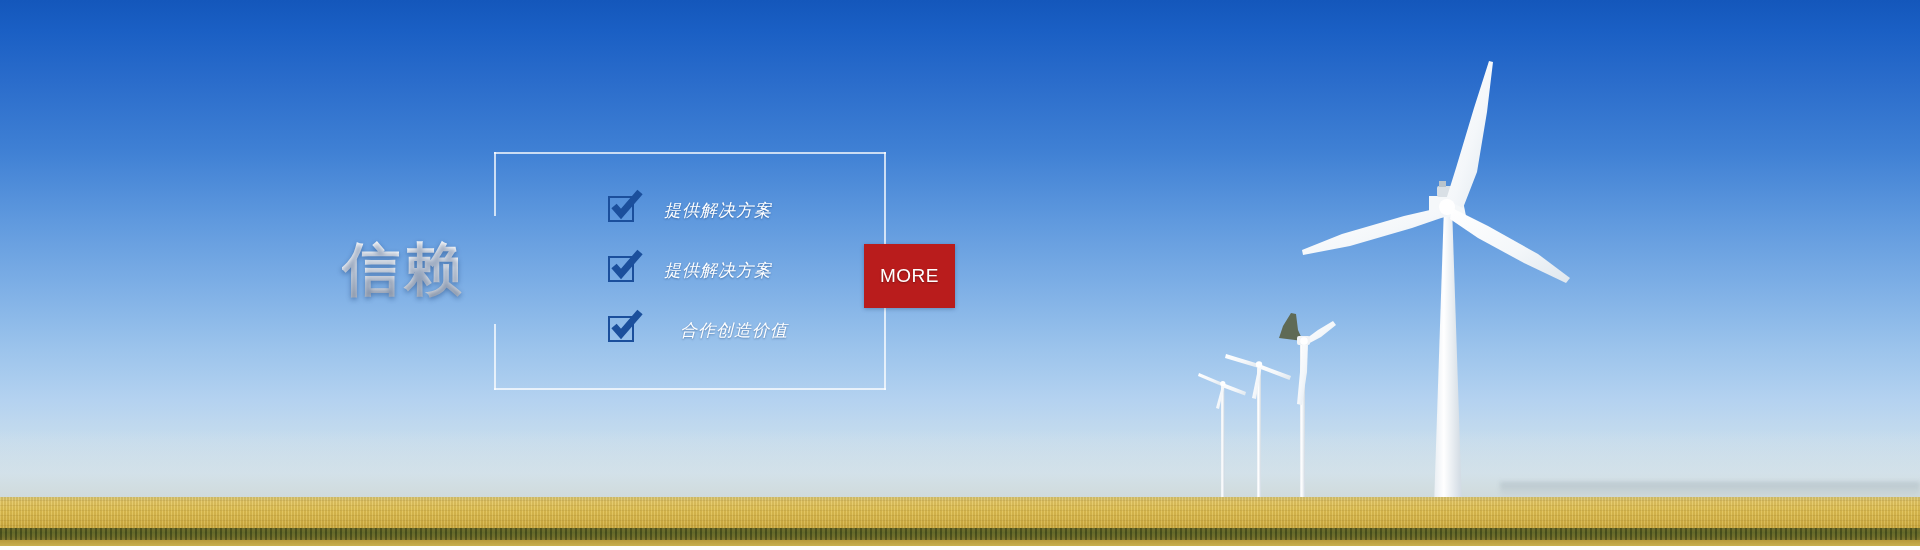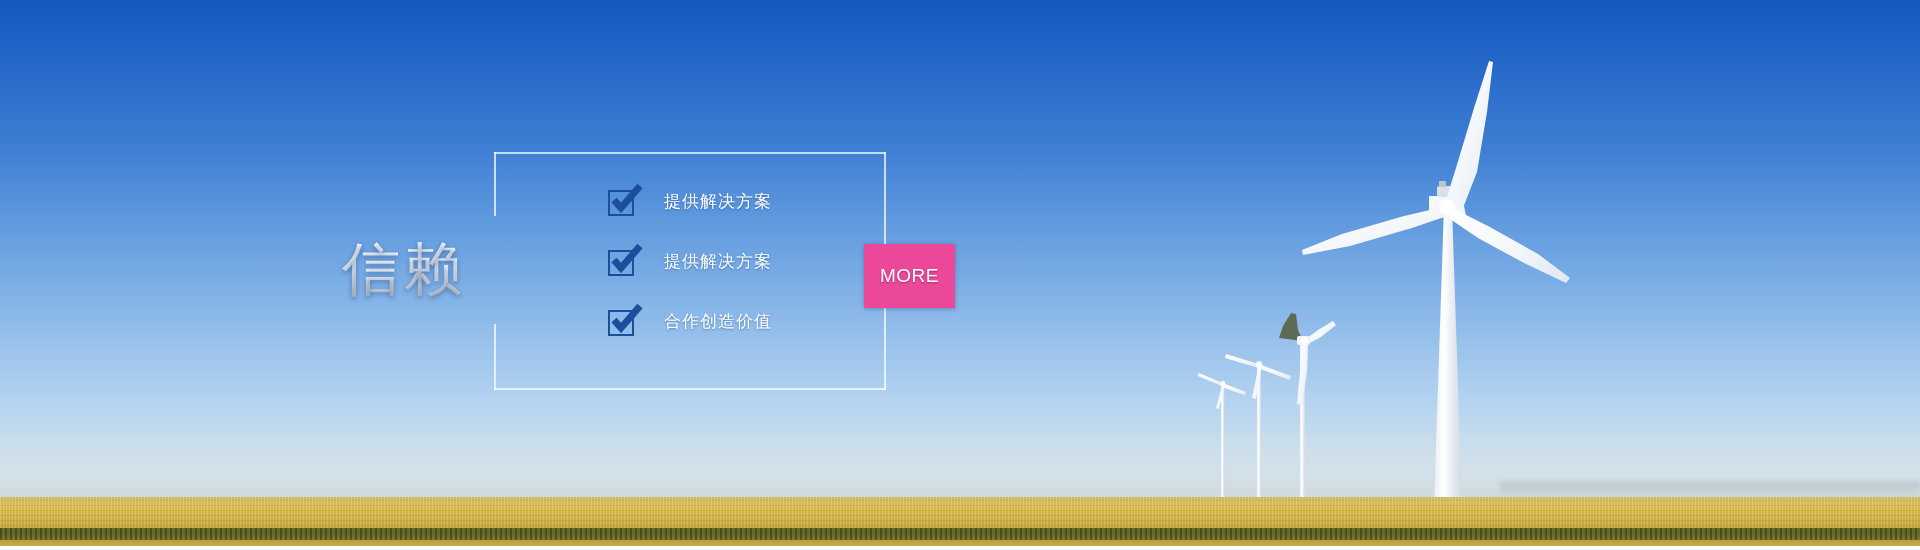--- a/index.html
+++ b/index.html
@@ -81,53 +81,53 @@
   }
   .frame .ln{position:absolute;background:rgba(255,255,255,.72);}
   .frame .top   {left:0;top:0;width:392px;height:2px;}
   .frame .right {right:0;top:0;width:2px;height:238px;}
   .frame .bottom{left:0;bottom:0;width:392px;height:2px;}
   .frame .left-a{left:0;top:0;width:2px;height:64px;}
   .frame .left-b{left:0;bottom:0;width:2px;height:66px;}
 
   .headline{
     position:absolute;left:342px;top:240px;
-    font-size:58px;font-weight:400;letter-spacing:4px;line-height:1;
+    font-size:58px;font-weight:700;letter-spacing:4px;line-height:1;
     background:linear-gradient(to bottom,#ffffff 0%,#ffffff 48%,#f2f3f5 62%,#c9ccd1 100%);
     -webkit-background-clip:text;background-clip:text;color:transparent;
     text-shadow:0 2px 5px rgba(10,45,100,.40);
     font-family:"DejaVu Sans","Liberation Sans",sans-serif;
     white-space:nowrap;
   }
 
   .feature-list{
     position:absolute;left:608px;top:190px;width:230px;
   }
   .feature-row{
-    display:flex;align-items:flex-start;height:32px;margin-bottom:28px;
-  }
-  .feature-row:last-child{margin-bottom:0;}
+    display:flex;align-items:flex-end;height:32px;margin-bottom:28px;font-style:italic;
+  }
+  .feature-row:last-child{margin-bottom:0;gap:16px;}
 
   .checkbox{
     position:relative;width:26px;height:26px;flex:0 0 26px;
     border:2px solid #1b4f9c;box-sizing:border-box;
   }
   .checkbox svg{position:absolute;left:-1px;top:-9px;width:34px;height:34px;overflow:visible;}
 
   .feature-label{
     margin-left:30px;
     font-size:17px;color:#ffffff;letter-spacing:1px;
     font-family:"DejaVu Sans","Liberation Sans",sans-serif;
     text-shadow:0 1px 2px rgba(15,50,105,.45);
     white-space:nowrap;
   }
 
   .more-btn{
     position:absolute;left:864px;top:244px;width:91px;height:64px;
-    background:#ec4899;
+    background:#b91c1c;
     border:none;outline:none;cursor:pointer;
     color:#ffffff;font-size:19px;letter-spacing:.5px;
     font-family:"Liberation Sans","DejaVu Sans",sans-serif;
     display:flex;align-items:center;justify-content:center;
     text-shadow:0 1px 2px rgba(0,0,0,.35);
     box-shadow:0 1px 4px rgba(8,35,80,.30);
   }
 </style>
 </head>
 <body>

